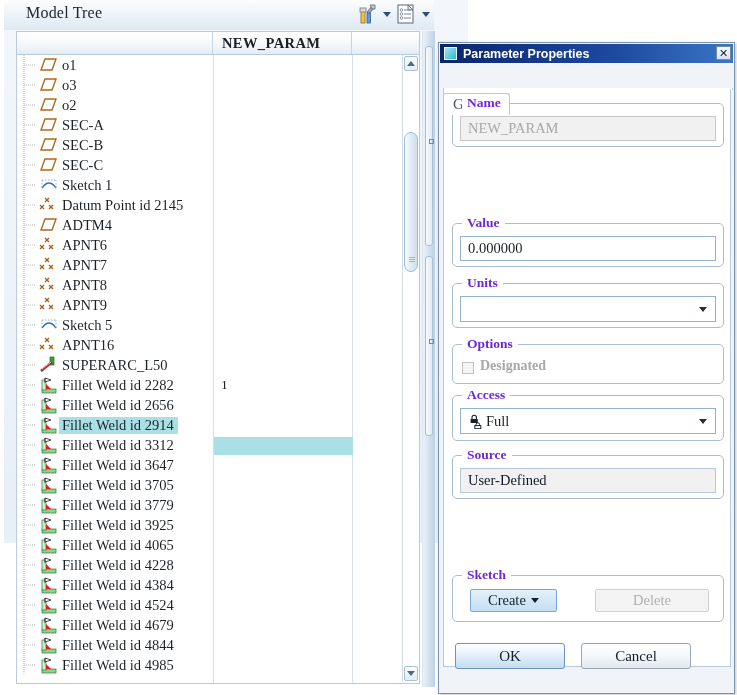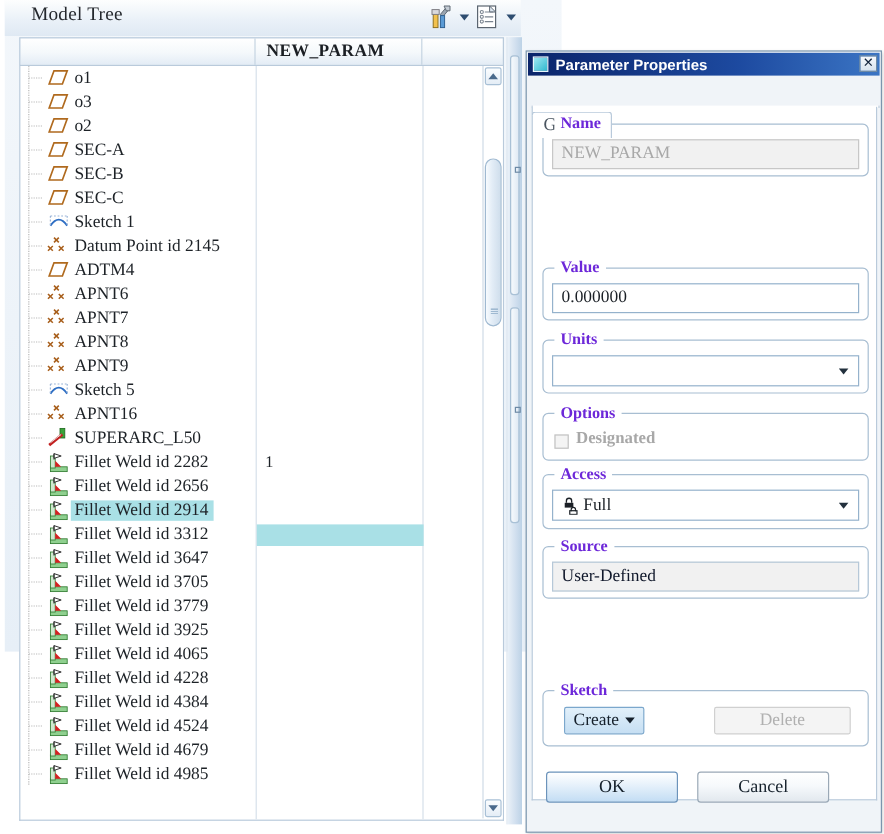--- a/index.html
+++ b/index.html
@@ -210,21 +210,21 @@
   }
   .chk {
     width: 12px; height: 12px; border: 1px solid #c2c2c2; background: #f4f4f4; box-sizing: border-box;
   }
   .chk-lbl { font-size: 14px; color: #a8a8a8; }
 
   .lock-ico { position: relative; width: 17px; height: 16px; margin-right: 1px; }
 
   
   .btn-create {
-    position: absolute; left: 18px; top: 22px; height: 23px; padding: 0 7px;
+    position: absolute; left: 18px; top: 22px; height: 23px; padding: 0 17px;
     background: linear-gradient(to bottom,#e2f0fa,#c6dff3);
     border: 1px solid #7ba7cc; box-sizing: border-box; border-radius: 2px;
     display: flex; align-items: center; gap: 5px;
     font-size: 14.5px; color: #15202b; cursor: pointer;
   }
   .btn-create .caret {
     width: 0; height: 0; border-left: 4px solid transparent; border-right: 4px solid transparent;
     border-top: 5px solid #15202b;
   }
   .btn-delete {
@@ -695,20 +695,34 @@
                 <line x1="3" y1="10" x2="15" y2="10" stroke="#b9b9b9" stroke-width="1" stroke-dasharray="1,1"></line>
               </svg></div>
             <span class="ico"><svg viewBox="0 0 20 18" width="20" height="18">
                 <rect x="3" y="13" width="14" height="4" fill="#8fd08f" stroke="#2f7a2f" stroke-width=".7"></rect>
                 <rect x="3" y="4" width="4" height="10" fill="#cfe8cf" stroke="#2f7a2f" stroke-width=".7"></rect>
                 <path d="M7 13 L7 8 L12 13 Z" fill="#d42020"></path>
                 <path d="M6 2 L12 4 L6 6 Z" fill="#ffffff" stroke="#2b2b2b" stroke-width=".8"></path>
                 <line x1="6" y1="2" x2="6" y2="7" stroke="#2b2b2b" stroke-width=".8"></line>
               </svg></span>
             <span class="lbl">Fillet Weld id 4679</span>
+          </div>
+          <div class="row">
+            <div class="dots"><svg viewBox="0 0 18 20" width="18" height="20">
+                <line x1="3" y1="0" x2="3" y2="20" stroke="#b9b9b9" stroke-width="1" stroke-dasharray="1,1"></line>
+                <line x1="3" y1="10" x2="15" y2="10" stroke="#b9b9b9" stroke-width="1" stroke-dasharray="1,1"></line>
+              </svg></div>
+            <span class="ico"><svg viewBox="0 0 20 18" width="20" height="18">
+                <rect x="3" y="13" width="14" height="4" fill="#8fd08f" stroke="#2f7a2f" stroke-width=".7"></rect>
+                <rect x="3" y="4" width="4" height="10" fill="#cfe8cf" stroke="#2f7a2f" stroke-width=".7"></rect>
+                <path d="M7 13 L7 8 L12 13 Z" fill="#d42020"></path>
+                <path d="M6 2 L12 4 L6 6 Z" fill="#ffffff" stroke="#2b2b2b" stroke-width=".8"></path>
+                <line x1="6" y1="2" x2="6" y2="7" stroke="#2b2b2b" stroke-width=".8"></line>
+              </svg></span>
+            <span class="lbl">Fillet Weld id 4844</span>
           </div>
           <div class="row">
             <div class="dots"><svg viewBox="0 0 18 20" width="18" height="20">
                 <line x1="3" y1="0" x2="3" y2="20" stroke="#b9b9b9" stroke-width="1" stroke-dasharray="1,1"></line>
                 <line x1="3" y1="10" x2="15" y2="10" stroke="#b9b9b9" stroke-width="1" stroke-dasharray="1,1"></line>
               </svg></div>
             <span class="ico"><svg viewBox="0 0 20 18" width="20" height="18">
                 <rect x="3" y="13" width="14" height="4" fill="#8fd08f" stroke="#2f7a2f" stroke-width=".7"></rect>
                 <rect x="3" y="4" width="4" height="10" fill="#cfe8cf" stroke="#2f7a2f" stroke-width=".7"></rect>
                 <path d="M7 13 L7 8 L12 13 Z" fill="#d42020"></path>

